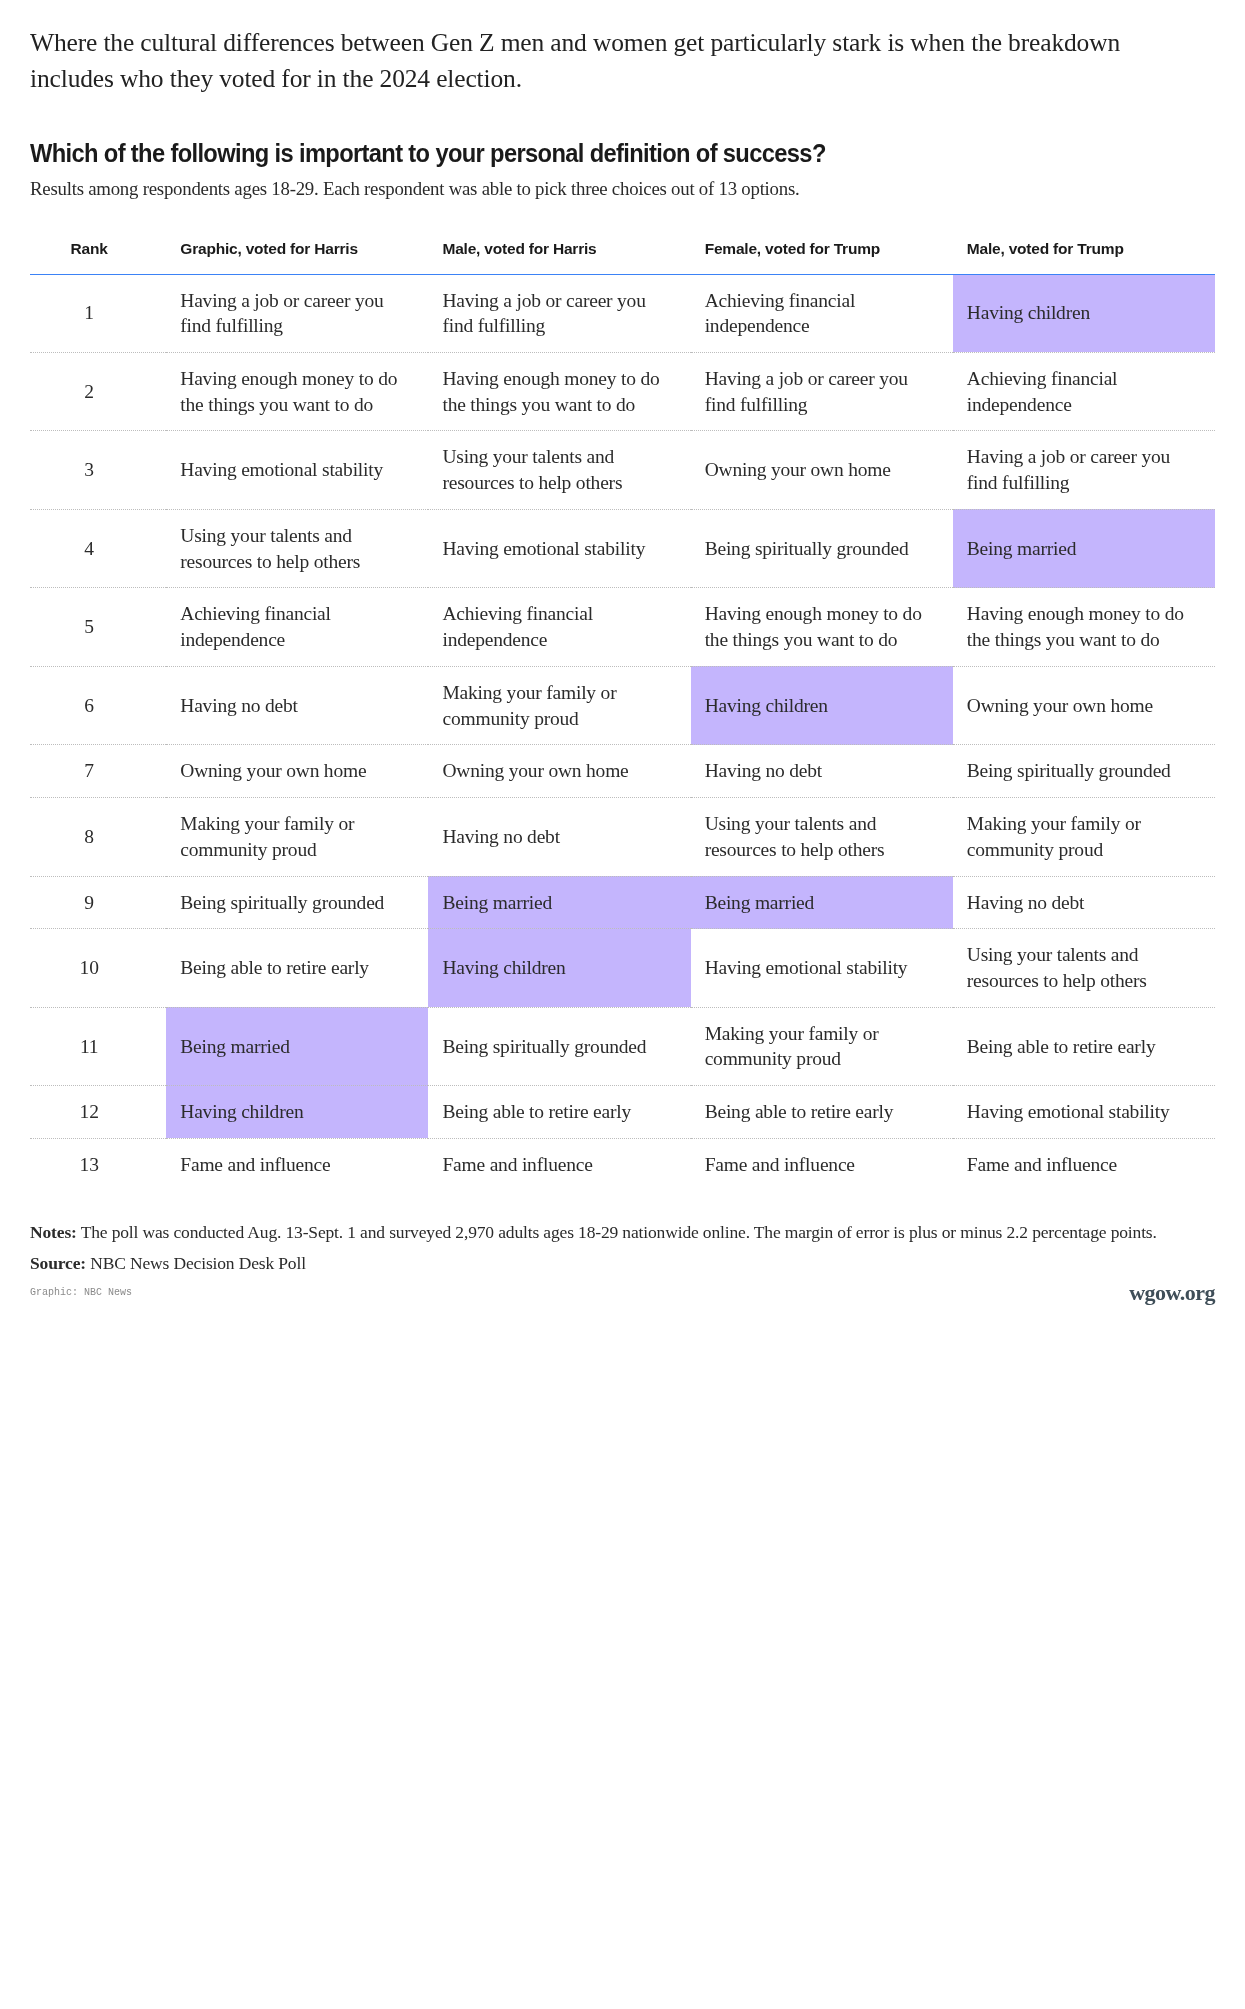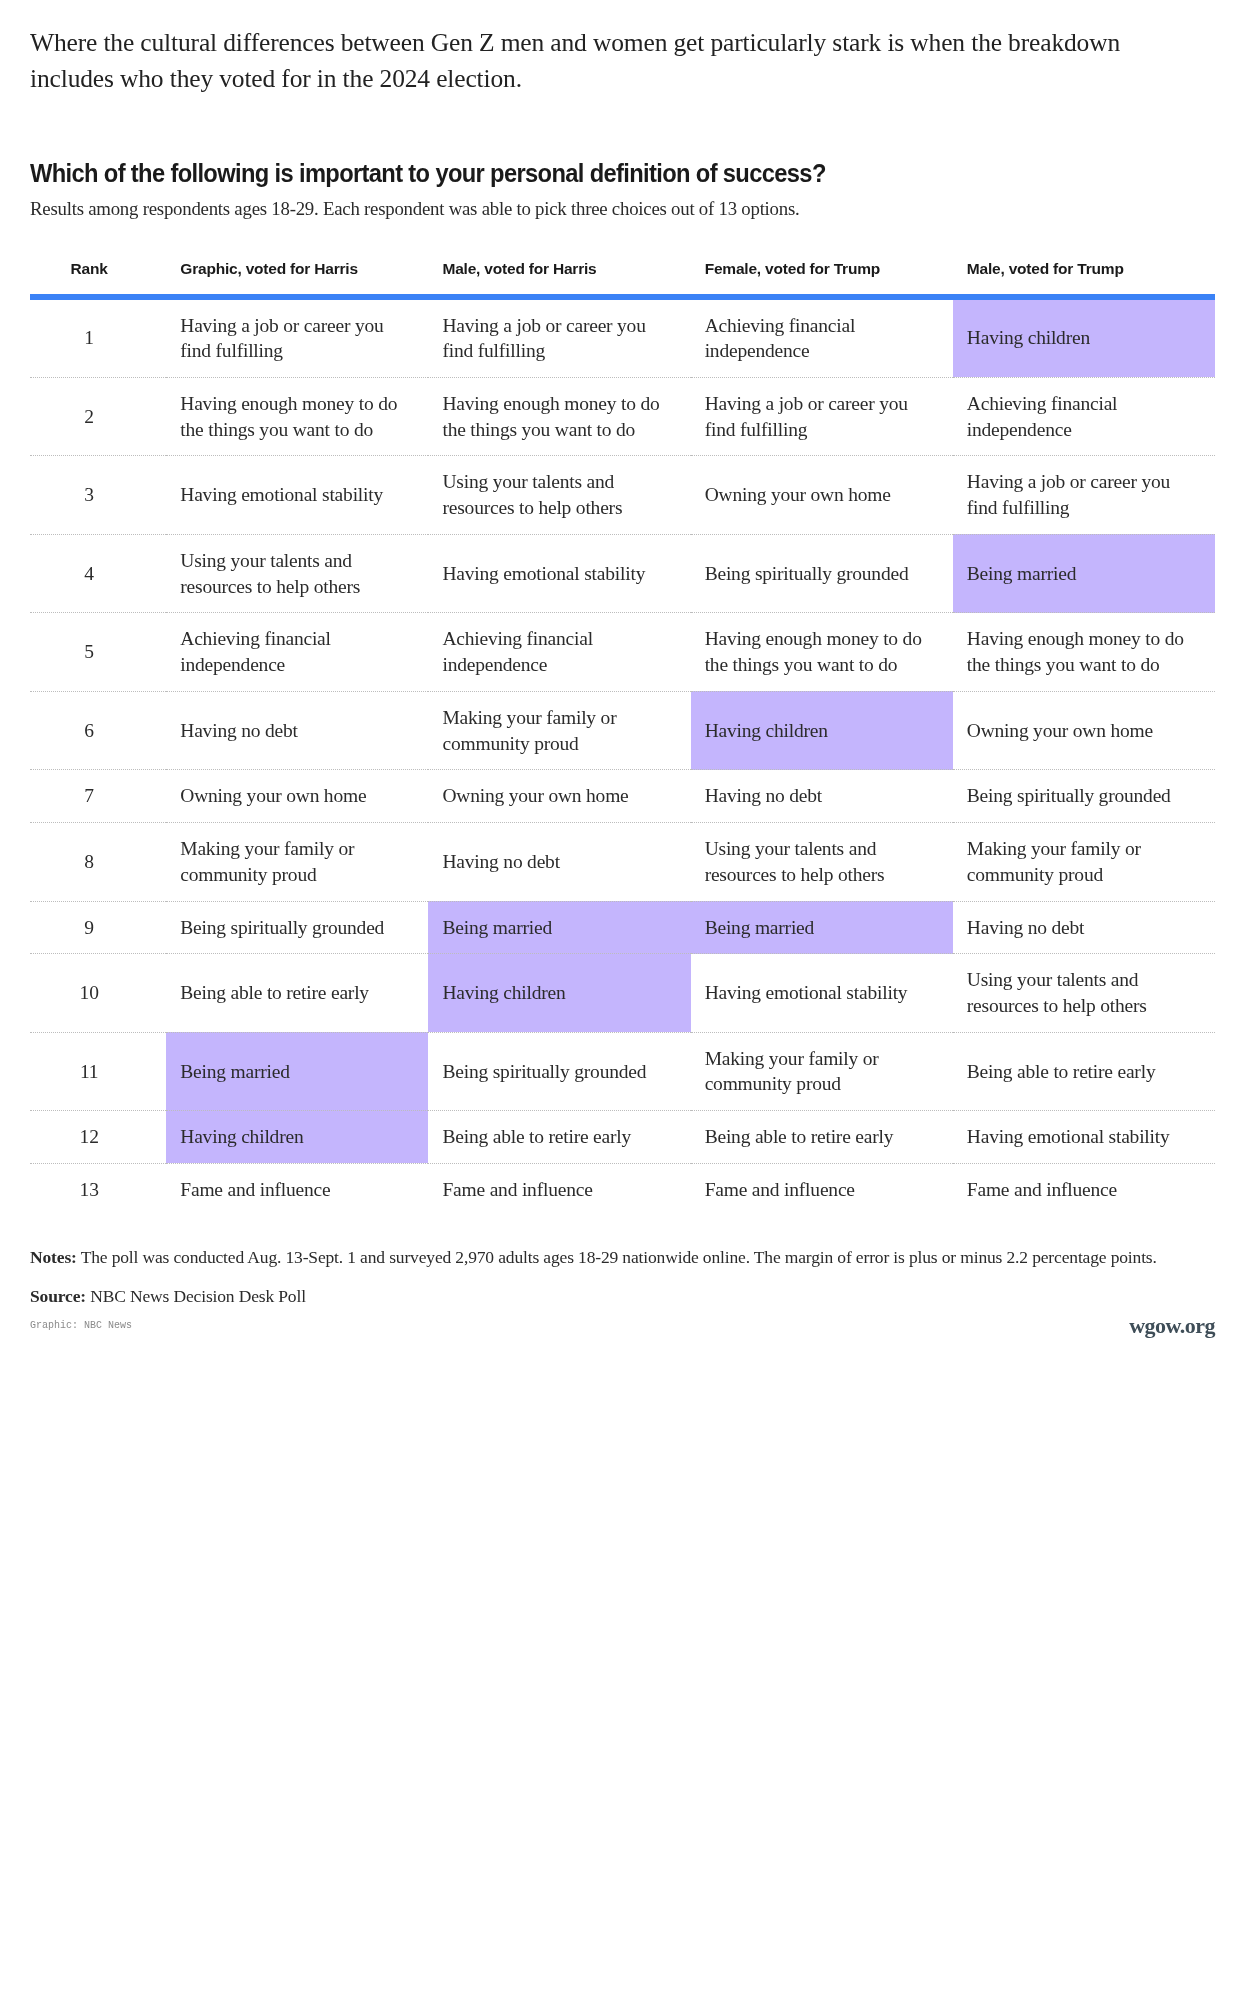--- a/index.html
+++ b/index.html
@@ -31,21 +31,21 @@
     line-height: 1.42;
     color: #222222;
     margin: 0;
     padding: 25px 40px 0 30px;
     letter-spacing: -0.15px;
   }
 
   
   .chart-head {
     padding: 0 30px 0 30px;
-    margin-top: 62px;
+    margin-top: 42px;
   }
   .chart-title {
     font-family: "Liberation Sans", sans-serif;
     font-weight: bold;
     font-size: 25.5px;
     color: #1a1a1a;
     letter-spacing: -0.7px;
     margin: 0 0 10px 0;
     transform: scaleX(0.93);
     transform-origin: left center;
@@ -81,21 +81,21 @@
     text-align: left;
     vertical-align: bottom;
     padding: 0 0 12px 0;
     line-height: 1.62;
     letter-spacing: -0.2px;
   }
   thead th.rank-h {
     text-align: center;
     padding-right: 18px;
   }
-  thead tr { border-bottom: 6px solid #3b82f6; }
+  thead tr { border-bottom: 1px solid #3b82f6; }
 
   tbody td {
     font-family: "Liberation Serif", serif;
     font-size: 19.5px;
     line-height: 1.32;
     color: #2b2b2b;
     vertical-align: middle;
     padding: 13px 16px 13px 0;
     border-bottom: 1px dotted #bdbdbd;
     letter-spacing: -0.2px;
@@ -120,21 +120,21 @@
     margin: 30px 30px 0 30px;
     font-family: "Liberation Serif", serif;
     font-size: 17.5px;
     line-height: 1.36;
     color: #2b2b2b;
     letter-spacing: -0.15px;
     position: relative;
   }
   .footer .lbl { font-weight: bold; }
   .footer .notes-line { margin: 0 0 3px 0; max-width: 1180px; }
-  .footer .source-line { margin: 16px 0 5px 0; }
+  .footer .source-line { margin: 8px 0 5px 0; }
   .footer .graphic-line {
     font-family: "Liberation Mono", monospace;
     font-size: 10px;
     color: #8a8a8a;
     letter-spacing: 0;
   }
   .brand {
     position: absolute;
     right: 0;
     bottom: -8px;

